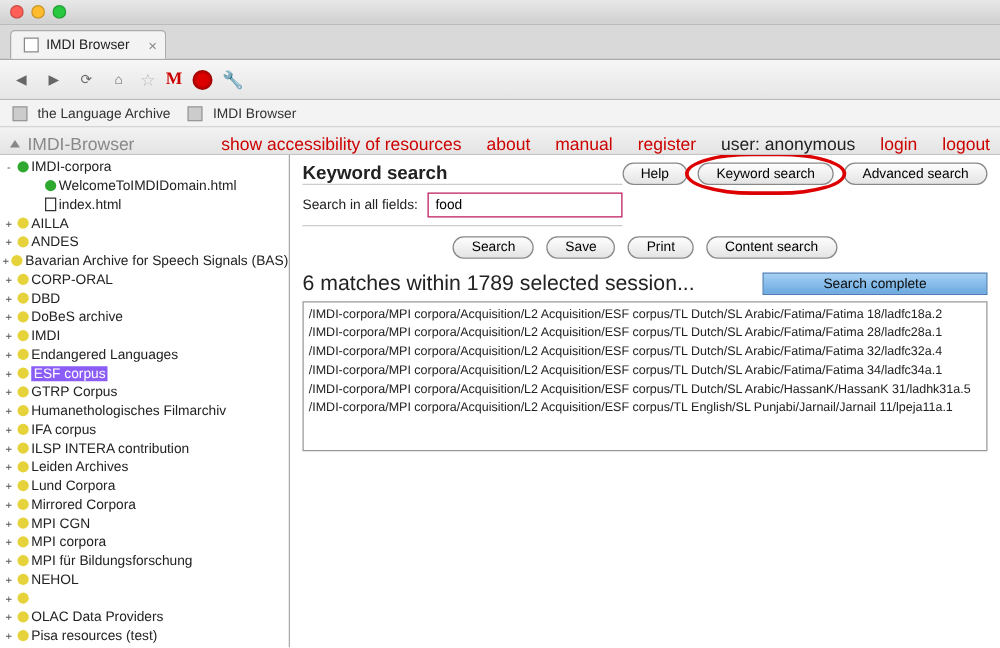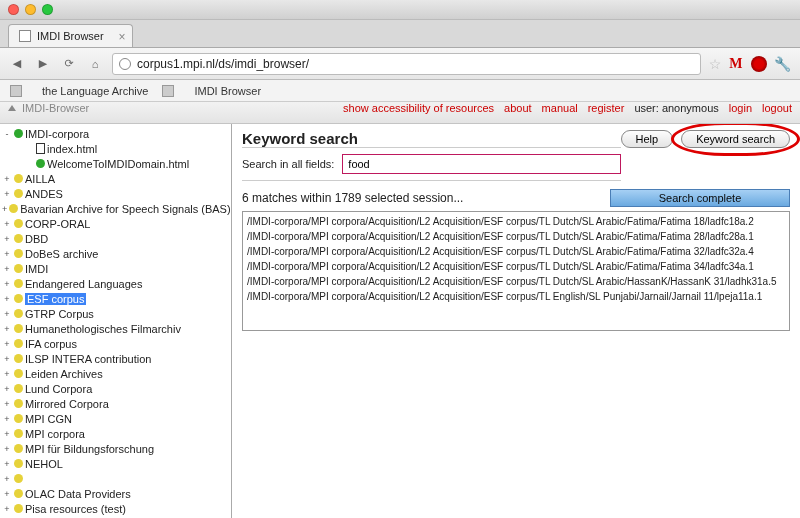--- a/index.html
+++ b/index.html
@@ -23,57 +23,57 @@
   .urlbox .globe{width:12px;height:12px;border:1px solid #888;border-radius:50%;}
   .righticons{display:flex;gap:8px;align-items:center;}
   .star{color:#bbb;font-size:14px;}
   .gmail{font-weight:bold;font-family:Georgia,serif;font-size:14px;}
   .gmail .r{color:#c00;}
   .opera{width:16px;height:16px;background:radial-gradient(circle,#d00 40%,#900 70%);border-radius:50%;}
   .wrench{color:#666;font-size:14px;}
 
   
   .bookmarks{height:22px;background:#f3f3f3;border-bottom:1px solid #ccc;display:flex;align-items:center;gap:14px;padding:0 10px;font-size:11px;}
-  .bookmarks .bm{display:flex;align-items:center;gap:20px;color:#333;}
+  .bookmarks .bm{display:flex;align-items:center;gap:8px;color:#333;}
   .bookmarks .bm .ico{width:12px;height:12px;background:#ccc;border:1px solid #999;}
 
   
-  .appbar{height:22px;border-bottom:1px solid #c4c4c4;background:linear-gradient(#f2f2f2,#e4e4e4);display:flex;align-items:flex-start;padding:0 8px;font-size:11px;}
+  .appbar{height:22px;border-bottom:1px solid #c4c4c4;background:linear-gradient(#f2f2f2,#e4e4e4);display:flex;align-items:flex-end;padding:0 8px;font-size:14px;}
   .appbar .left{display:flex;align-items:center;gap:6px;color:#888;}
   .appbar .tri{width:0;height:0;border-left:4px solid transparent;border-right:4px solid transparent;border-bottom:6px solid #888;}
-  .appbar .right{margin-left:auto;display:flex;gap:10px;}
+  .appbar .right{margin-left:auto;display:flex;gap:20px;}
   .appbar .right a{color:#c00;text-decoration:none;}
   .appbar .right .black{color:#222;}
 
   
   .content{display:flex;height:calc(518px - 20px - 28px - 32px - 22px - 22px);}
   .sidebar{width:232px;border-right:1px solid #aaa;overflow:auto;padding:2px 0;}
   .main{flex:1;padding:6px 10px;overflow:auto;}
 
   
   .tree{list-style:none;font-size:11px;}
   .tree li{display:flex;align-items:center;gap:2px;padding:0 2px;height:15px;white-space:nowrap;}
   .toggle{width:10px;text-align:center;color:#555;font-size:9px;}
   .bullet{width:9px;height:9px;border-radius:50%;flex-shrink:0;}
   .g{background:#2ea82e;} .y{background:#e6d23a;}
   .doc{width:9px;height:11px;background:#fff;border:1px solid #333;flex-shrink:0;}
-  .tree li.selected span.label{background:#3b82f6;color:#fff;padding:0 2px;}
+  .tree li.selected span.label{background:#8b5cf6;color:#fff;padding:0 2px;}
 
   
   h2{font-size:15px;font-weight:bold;display:inline-block;margin-right:20px;}
   .topbuttons{float:right;display:flex;gap:8px;}
   .pillbtn{border:1px solid #888;border-radius:10px;background:linear-gradient(#fdfdfd,#e4e4e4);padding:2px 14px;font-size:11px;cursor:pointer;}
   .circled{position:relative;}
   .circled::after{content:"";position:absolute;left:-10px;top:-8px;right:-10px;bottom:-8px;border:3px solid #d00;border-radius:50%/60%;pointer-events:none;}
   .subtext{clear:both;font-size:11px;margin:8px 0 6px;}
   .searchrow{display:flex;align-items:center;gap:8px;border-top:1px solid #ccc;border-bottom:1px solid #ccc;padding:6px 0;margin-bottom:8px;}
   .searchrow input{flex:1;border:1px solid #be185d;padding:3px 5px;font-size:11px;}
   .midbuttons{display:flex;gap:10px;justify-content:center;margin:4px 0 10px;}
   .statusrow{display:flex;align-items:center;margin-bottom:4px;}
-  .statusrow .left{font-size:12px;}
+  .statusrow .left{font-size:17px;}
   .statusbadge{margin-left:auto;width:180px;text-align:center;background:linear-gradient(#a6d0f4,#6aa9e0);border:1px solid #4a7db5;color:#0a0a0a;font-size:11px;padding:2px 0;}
   .results{border:1px solid #999;height:120px;overflow:auto;font-family:Verdana,Arial,sans-serif;font-size:10px;line-height:15px;padding:2px 4px;background:#fff;}
   .results div{white-space:nowrap;}
 </style>
 </head>
 <body>
 
 <div class="titlebar">
   <div class="traffic red"></div>
   <div class="traffic yellow"></div>
@@ -86,24 +86,20 @@
     <span>IMDI Browser</span>
     <span class="close">×</span>
   </div>
 </div>
 
 <div class="navbar">
   <div class="navbtn">◀</div>
   <div class="navbtn">▶</div>
   <div class="navbtn">⟳</div>
   <div class="navbtn">⌂</div>
-  <div class="urlbox">
-    <div class="globe"></div>
-    <span>corpus1.mpi.nl/ds/imdi_browser/</span>
-  </div>
   <div class="righticons">
     <span class="star">☆</span>
     <span class="gmail"><span class="r">M</span></span>
     <span class="opera"></span>
     <span class="wrench">🔧</span>
   </div>
 </div>
 
 <div class="bookmarks">
   <div class="bm">
@@ -135,27 +131,27 @@
 <div class="content">
   <div class="sidebar">
     <ul class="tree" id="tree">
         <li style="padding-left: 2px;">
           <span class="toggle">-</span>
           <span class="bullet g"></span>
           <span class="label">IMDI-corpora</span>
         </li>
         <li style="padding-left: 24px;">
           <span class="toggle"></span>
+          <span class="bullet g"></span>
+          <span class="label">WelcomeToIMDIDomain.html</span>
+        </li>
+        <li style="padding-left: 24px;">
+          <span class="toggle"></span>
           <span class="doc"></span>
           <span class="label">index.html</span>
-        </li>
-        <li style="padding-left: 24px;">
-          <span class="toggle"></span>
-          <span class="bullet g"></span>
-          <span class="label">WelcomeToIMDIDomain.html</span>
         </li>
         <li style="padding-left: 2px;">
           <span class="toggle">+</span>
           <span class="bullet y"></span>
           <span class="label">AILLA</span>
         </li>
         <li style="padding-left: 2px;">
           <span class="toggle">+</span>
           <span class="bullet y"></span>
           <span class="label">ANDES</span>
@@ -268,27 +264,34 @@
           <span class="label">Sign Language</span>
         </li>
       </ul>
   </div>
 
   <div class="main">
     <h2>Keyword search</h2>
     <div class="topbuttons">
       <button class="pillbtn">Help</button>
       <span class="circled"><button class="pillbtn">Keyword search</button></span>
+      <button class="pillbtn">Advanced search</button>
     </div>
 
     <div class="searchrow">
       <span>Search in all fields:</span>
       <input type="text" value="food" style="">
     </div>
 
+    <div class="midbuttons">
+      <button class="pillbtn">Search</button>
+      <button class="pillbtn">Save</button>
+      <button class="pillbtn">Print</button>
+      <button class="pillbtn">Content search</button>
+    </div>
 
     <div class="statusrow">
       <span class="left">6 matches within 1789 selected session...</span>
       <div class="statusbadge">Search complete</div>
     </div>
 
     <div class="results" id="results">
         <div>/IMDI-corpora/MPI corpora/Acquisition/L2 Acquisition/ESF corpus/TL Dutch/SL Arabic/Fatima/Fatima 18/ladfc18a.2</div>
         <div>/IMDI-corpora/MPI corpora/Acquisition/L2 Acquisition/ESF corpus/TL Dutch/SL Arabic/Fatima/Fatima 28/ladfc28a.1</div>
         <div>/IMDI-corpora/MPI corpora/Acquisition/L2 Acquisition/ESF corpus/TL Dutch/SL Arabic/Fatima/Fatima 32/ladfc32a.4</div>

